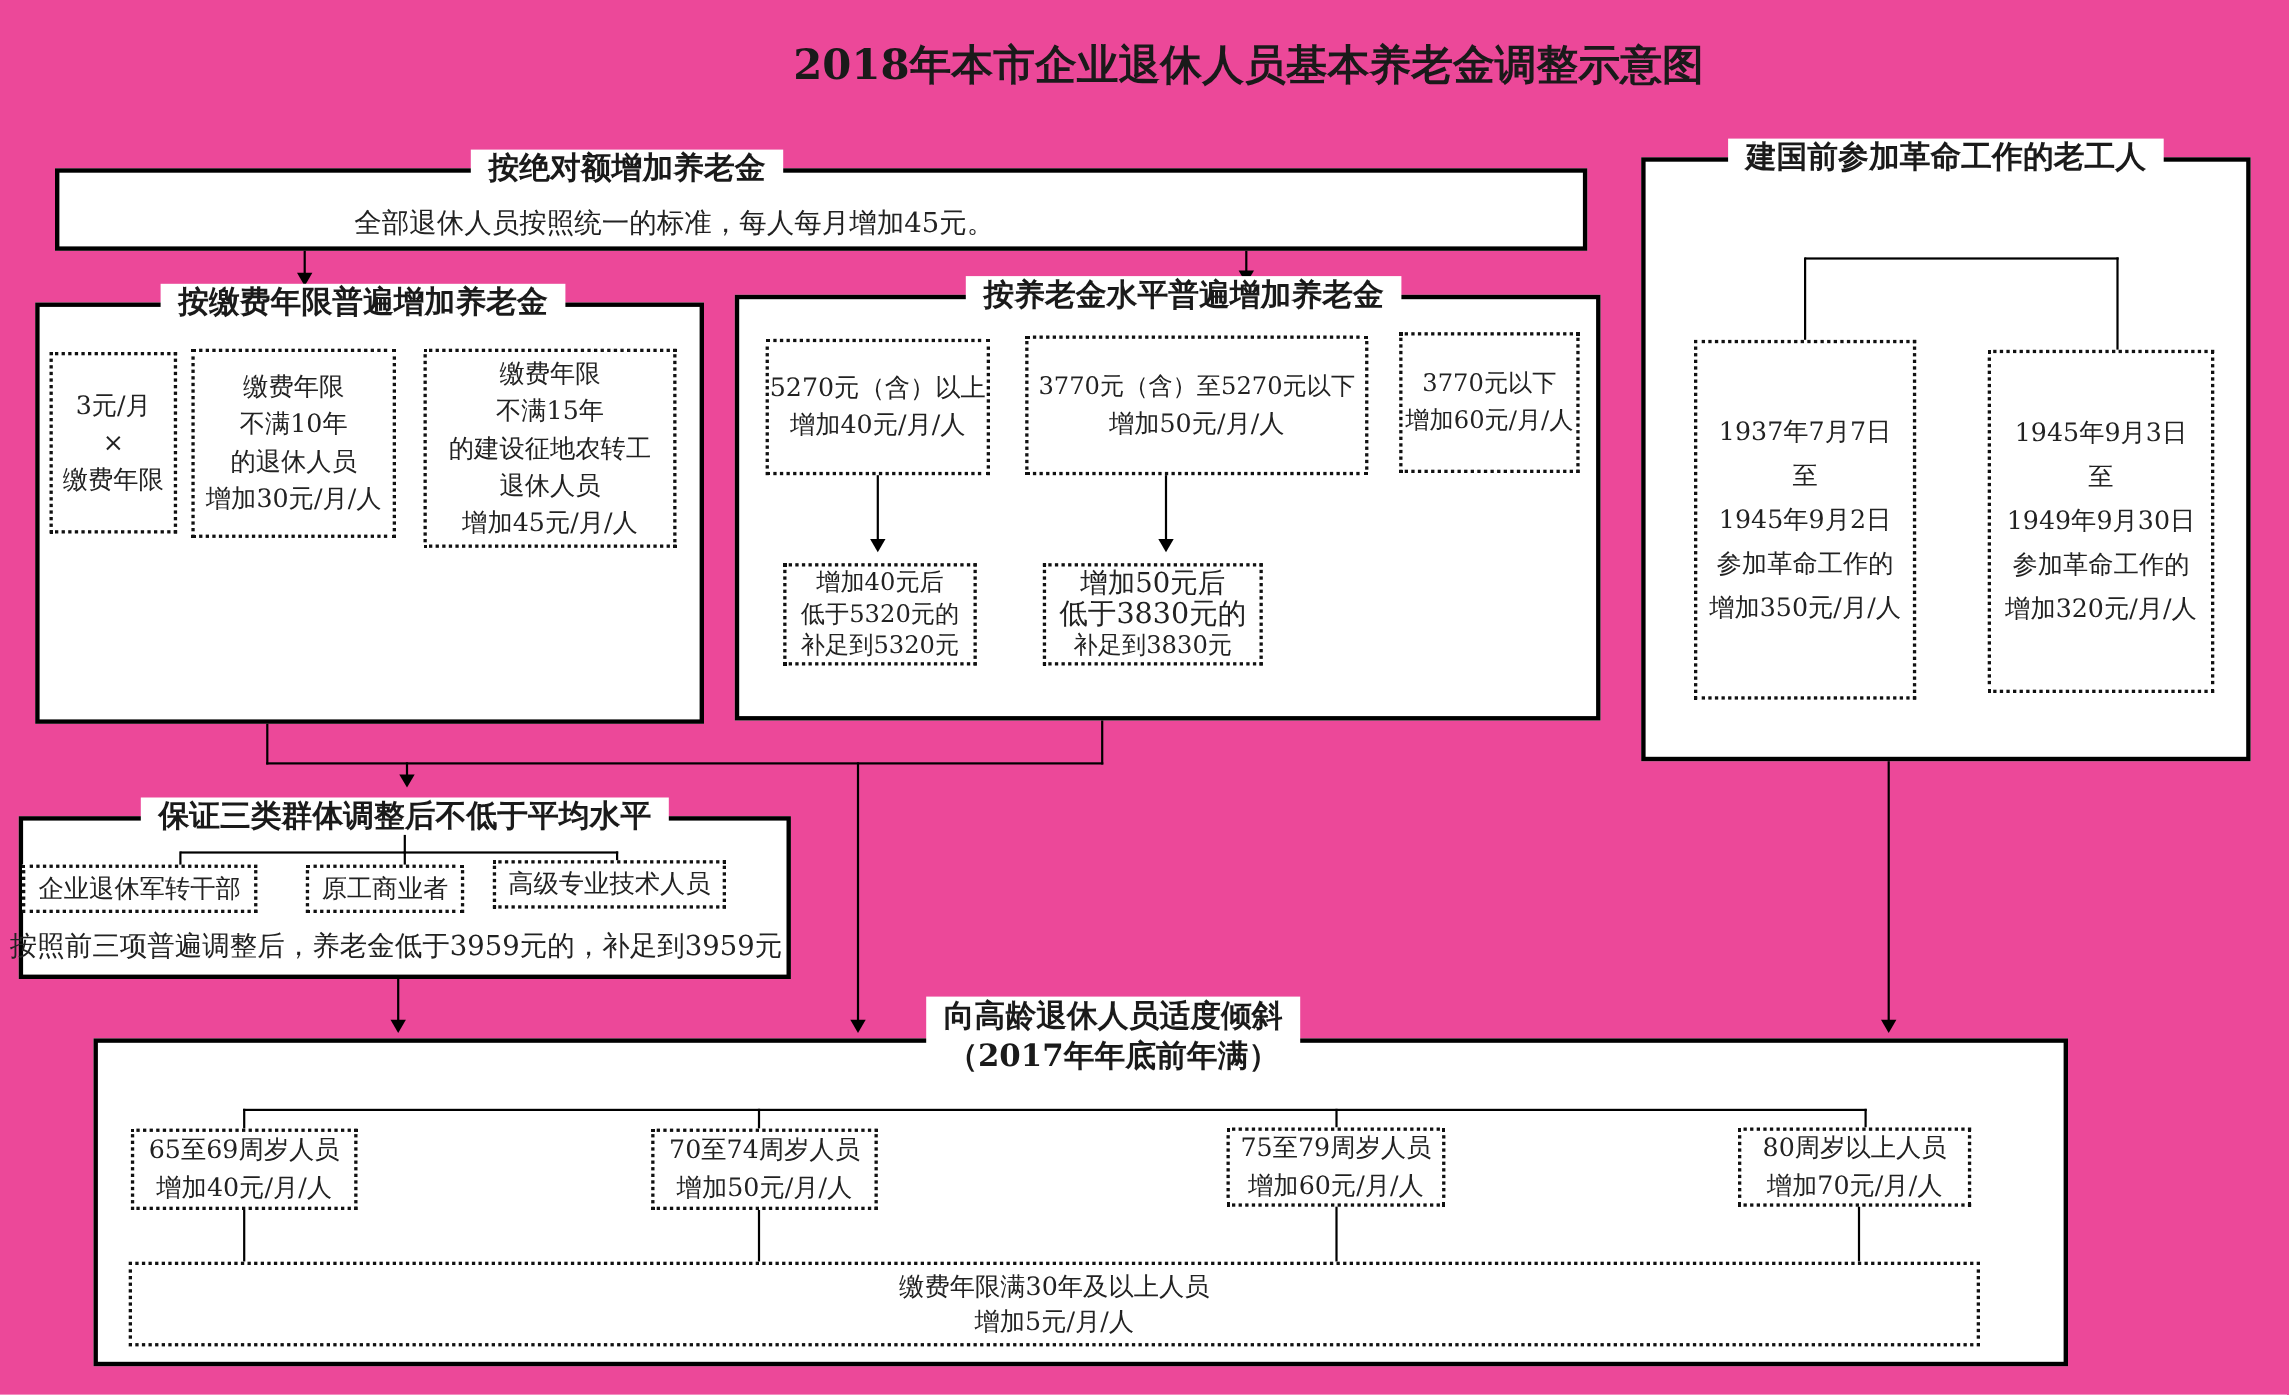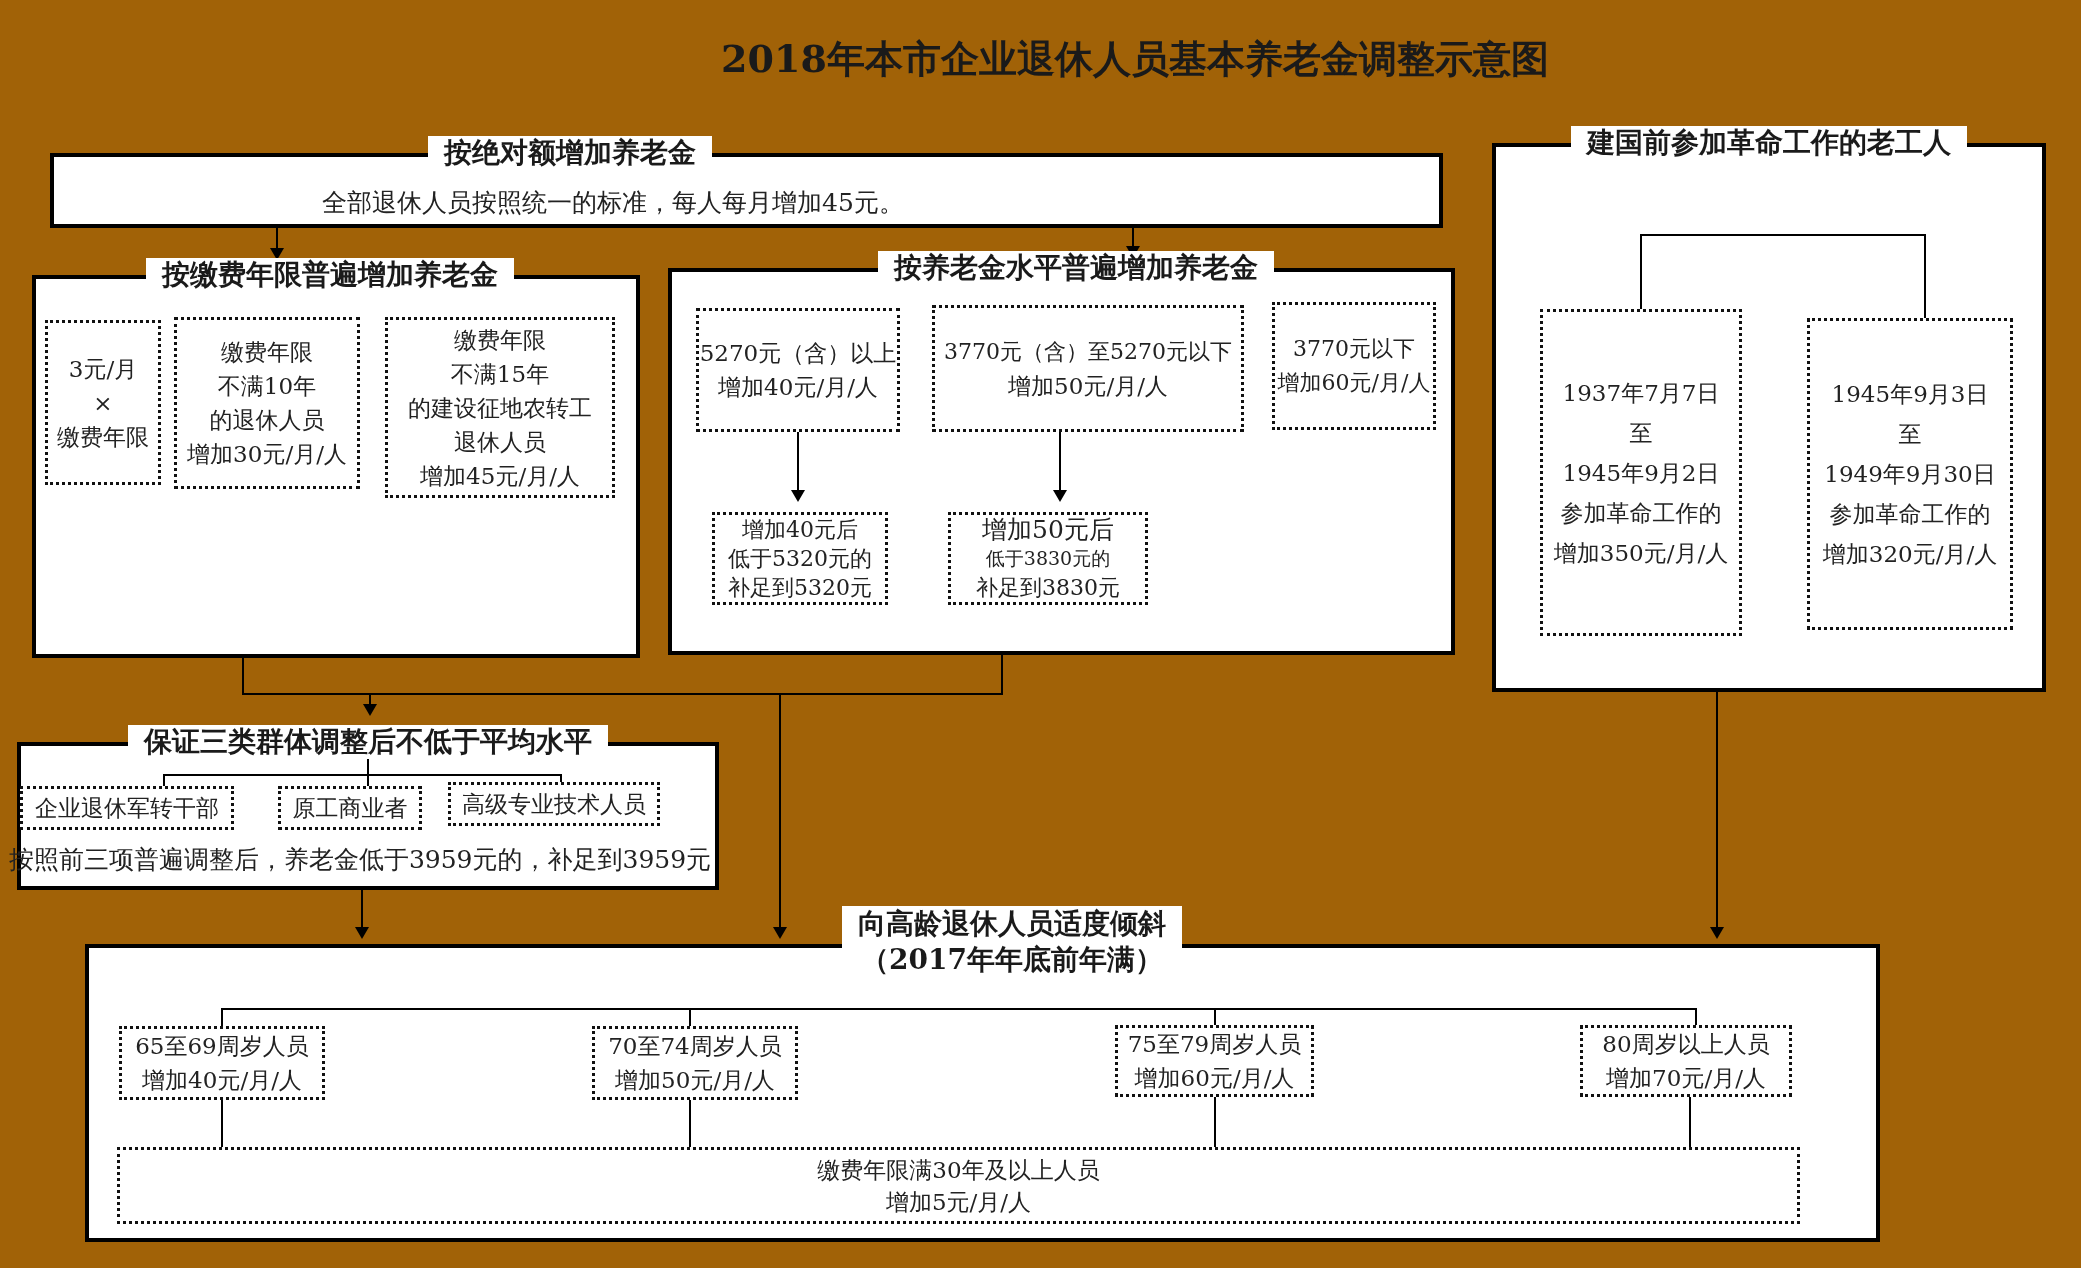--- a/index.html
+++ b/index.html
@@ -1,16 +1,16 @@
 <!DOCTYPE html>
 <html><head>
 <meta charset="utf-8">
 <style>
   html,body{margin:0;padding:0;background:#ffffff;}
-  #canvas{position:relative;width:2081px;height:1268px;background:#a16207;overflow:hidden;
+  #canvas{position:relative;width:2081px;height:1268px;background:#ec4899;overflow:hidden;
           font-family:"DejaVu Serif","Liberation Serif",serif;color:#1a1a1a;}
   .sec{position:absolute;border:4px solid #000;background:#fff;box-sizing:border-box;z-index:1;}
   .dot{position:absolute;border:3px dotted #111;box-sizing:border-box;z-index:2;
        display:flex;flex-direction:column;justify-content:center;align-items:center;text-align:center;background:#fff;}
   .ln{line-height:34px;font-size:23px;white-space:nowrap;color:#222;}
   .tall .ln{line-height:40px;}
   .legend{position:absolute;transform:translateX(-50%);background:#fff;padding:0 16px;
           font-size:28px;font-weight:600;line-height:34px;white-space:nowrap;z-index:3;text-align:center;}
   .vl{position:absolute;width:2px;background:#000;z-index:2;}
   .hl{position:absolute;height:2px;background:#000;z-index:2;}
@@ -78,21 +78,21 @@
   <div class="vl" style="left:1059px;top:432px;height:58px;"></div>
   <div class="ah" style="left:1053px;top:490px;"></div>
 
   <div class="dot" style="left:712px;top:512px;width:176px;height:93px;">
     <div class="ln" style="line-height:29px;font-size:22px;">增加40元后</div>
     <div class="ln" style="line-height:29px;font-size:22px;">低于5320元的</div>
     <div class="ln" style="line-height:29px;font-size:22px;">补足到5320元</div>
   </div>
   <div class="dot" style="left:948px;top:512px;width:200px;height:93px;">
     <div class="ln" style="line-height:29px;font-size:25px;">增加50元后</div>
-    <div class="ln" style="line-height:29px;font-size:19px;">低于3830元的</div>
+    <div class="ln" style="line-height:29px;font-size:26px;">低于3830元的</div>
     <div class="ln" style="line-height:29px;font-size:22px;">补足到3830元</div>
   </div>
 
   <div class="sec" style="left:1492px;top:143px;width:554px;height:549px;"></div>
   <div class="legend" style="left:1769px;top:126px;">建国前参加革命工作的老工人</div>
 
   <div class="hl" style="left:1641px;top:234px;width:285px;"></div>
   <div class="vl" style="left:1640px;top:234px;height:75px;"></div>
   <div class="vl" style="left:1924px;top:234px;height:84px;"></div>
 

